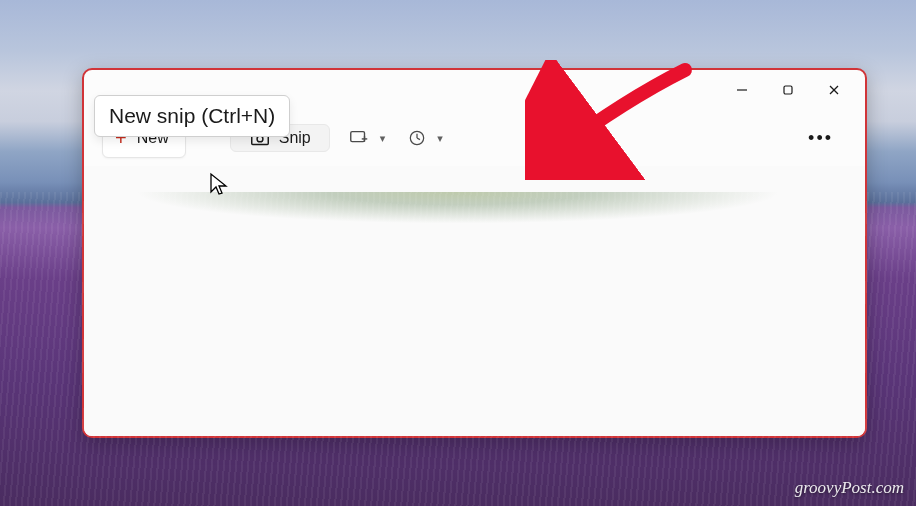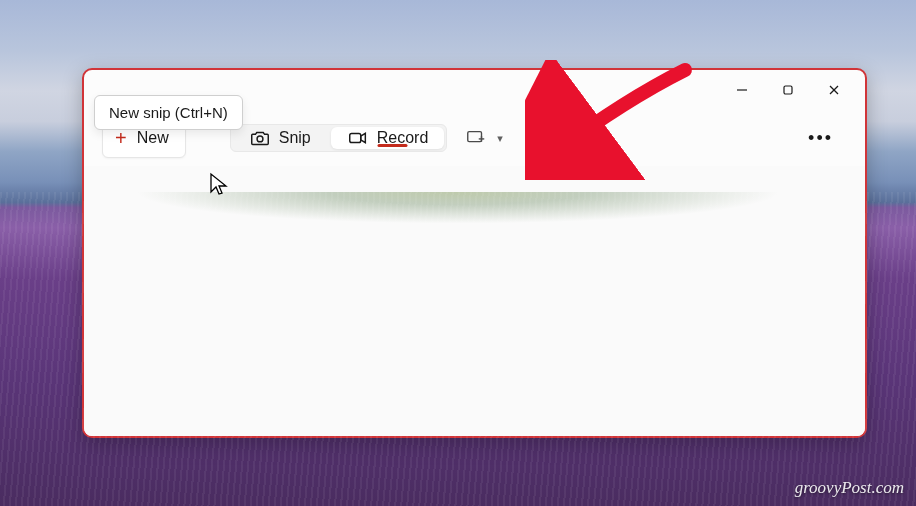--- a/index.html
+++ b/index.html
@@ -74,21 +74,21 @@
   .chev { font-size: 11px; color: #606060; margin-left: 4px; }
   
   .spacer { flex: 1; }
   .more { font-size: 18px; letter-spacing: 2px; padding: 0 8px; color: #1a1a1a; }
   
   .content { position: absolute; left:0; right:0; top:96px; bottom:0; background: #fafafa; border-radius: 0 0 8px 8px; }
   
   .tooltip {
     position: absolute; left: 94px; top: 95px;
     background: #ffffff; border: 1px solid #cfcfcf; border-radius: 6px;
-    padding: 8px 14px; font-size: 15px; color: #1a1a1a;
+    padding: 8px 14px; font-size: 21px; color: #1a1a1a;
     box-shadow: 0 4px 10px rgba(0,0,0,0.08);
     z-index: 10;
   }
   
   .cursor {
     position: absolute; left: 209px; top: 172px; z-index: 11;
     pointer-events: none;
   }
   
   .arrow {
@@ -138,28 +138,20 @@
         <span>New</span>
       </button>
 
       <div class="mode-toggle">
         <div class="mode-btn">
           <svg width="22" height="22" viewBox="0 0 24 24" fill="none" stroke="#1a1a1a" stroke-width="1.6">
             <path d="M4 8 h3 l1.5 -2 h7 l1.5 2 h3 a1 1 0 0 1 1 1 v9 a1 1 0 0 1 -1 1 h-16 a1 1 0 0 1 -1 -1 v-9 a1 1 0 0 1 1 -1 z"></path>
             <circle cx="12" cy="13" r="3.2"></circle>
           </svg>
           <span>Snip</span>
-        </div>
-        <div class="mode-btn active">
-          <svg width="22" height="22" viewBox="0 0 24 24" fill="none" stroke="#1a1a1a" stroke-width="1.6">
-            <rect x="3" y="7" width="12" height="10" rx="2"></rect>
-            <path d="M15 10 l5 -3 v10 l-5 -3 z"></path>
-          </svg>
-          <span>Record</span>
-          <span class="record-underline"></span>
         </div>
       </div>
 
       <div class="tool-btn">
         <svg width="22" height="22" viewBox="0 0 24 24" fill="none" stroke="#4a4a4a" stroke-width="1.5">
           <rect x="3" y="5" width="15" height="11" rx="1.5"></rect>
           <line x1="15" y1="13" x2="21" y2="13"></line>
           <line x1="18" y1="10" x2="18" y2="16"></line>
         </svg>
         <span class="chev">▾</span>

